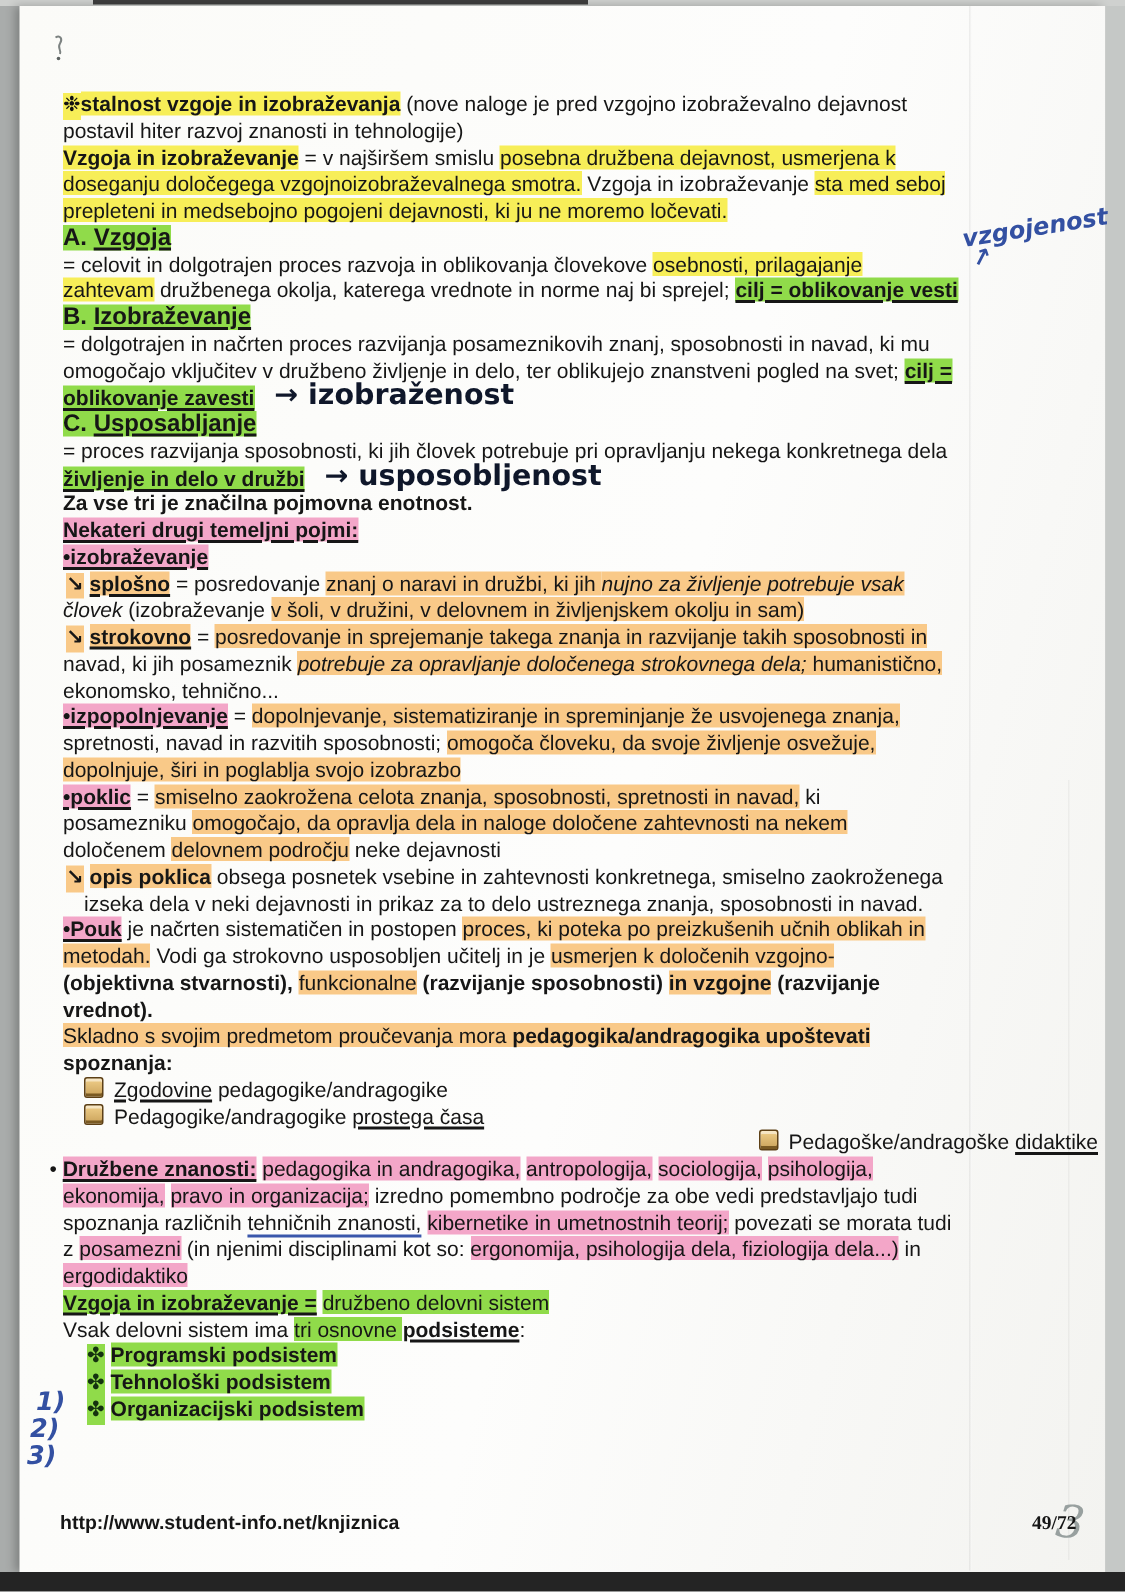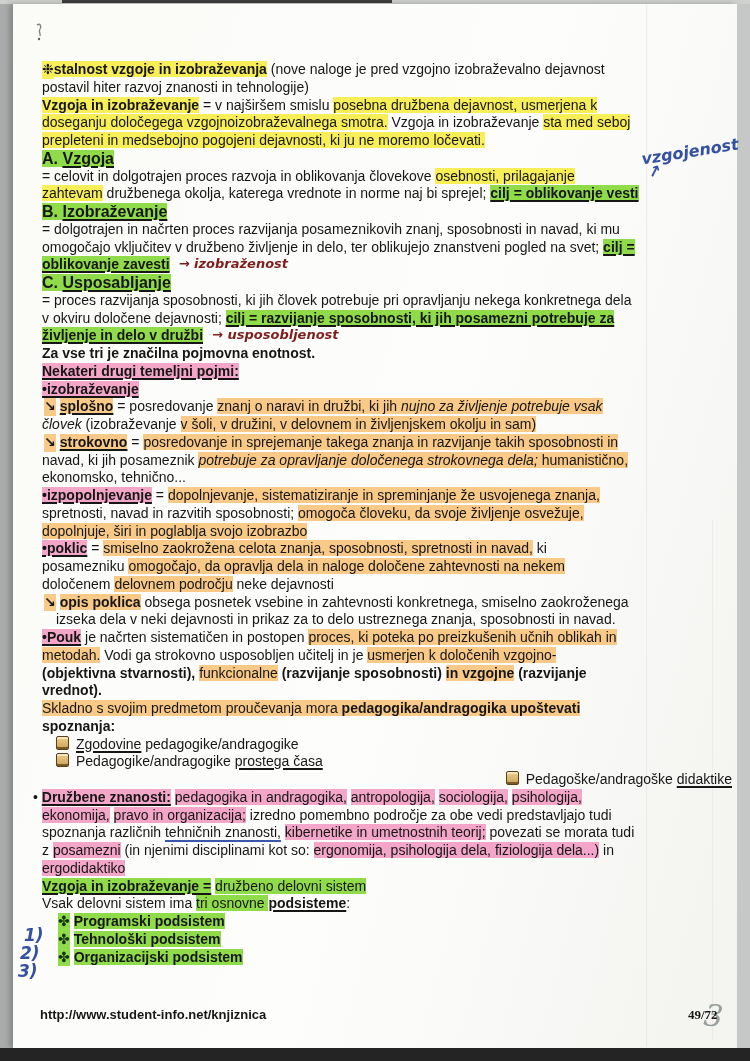--- a/index.html
+++ b/index.html
@@ -20,21 +20,21 @@
   .line{height:17.75px;line-height:17.75px;white-space:pre;}
   .line.big{font-size:16px;}
   .b{font-weight:bold;}
   .i{font-style:italic;}
   .u{text-decoration:underline;text-decoration-thickness:1.5px;text-underline-offset:2px;}
   .ub{text-decoration:underline;text-decoration-color:#3a57ab;text-decoration-thickness:2px;text-underline-offset:3px;}
   .hl-y{background:#f7ee58;}
   .hl-g{background:#90db4a;}
   .hl-p{background:#f3a6c8;}
   .hl-o{background:#f9c988;}
-  .hw{color:#7f1d1d;font-style:italic;font-weight:600;font-size:13px;
+  .hw{color:#0f172a;font-weight:600;font-size:19px;
       font-family:"DejaVu Sans",sans-serif;position:relative;top:-1px;}
   .icon{display:inline-block;}
   .book-icon{width:11px;height:12px;background:linear-gradient(#f0cf8a,#caa25a);
              border:1.5px solid #5d4016;border-radius:2px;margin-right:7px;vertical-align:-1px;
              box-shadow:inset 0 -2px 0 #7a5a23, inset 0 2px 0 rgba(255,255,255,.5);}
   .leaf-icon{color:#14320f;font-weight:bold;margin-right:4px;
              font-family:"DejaVu Sans",sans-serif;}
   .asterisk-icon{color:#111;font-family:"DejaVu Sans",sans-serif;}
   .arrow-bullet-icon{font-weight:bold;font-family:"DejaVu Sans",sans-serif;margin-right:4px;}
 
@@ -82,21 +82,20 @@
       <div class="line"><span class="hl-y">prepleteni in medsebojno pogojeni dejavnosti, ki ju ne moremo ločevati.</span></div>
       <div class="line big"><span class="b hl-g">A. </span><span class="b u hl-g">Vzgoja</span></div>
       <div class="line"><span class="">= celovit in dolgotrajen proces razvoja in oblikovanja človekove </span><span class="hl-y">osebnosti, prilagajanje</span></div>
       <div class="line"><span class="hl-y">zahtevam</span><span class=""> družbenega okolja, katerega vrednote in norme naj bi sprejel; </span><span class="b u hl-g">cilj = oblikovanje vesti</span></div>
       <div class="line big"><span class="b hl-g">B. </span><span class="b u hl-g">Izobraževanje</span></div>
       <div class="line"><span class="">= dolgotrajen in načrten proces razvijanja posameznikovih znanj, sposobnosti in navad, ki mu</span></div>
       <div class="line"><span class="">omogočajo vključitev v družbeno življenje in delo, ter oblikujejo znanstveni pogled na svet; </span><span class="b u hl-g">cilj =</span></div>
       <div class="line"><span class="b u hl-g">oblikovanje zavesti</span><span class="hw">  → izobraženost</span></div>
       <div class="line big"><span class="b hl-g">C. </span><span class="b u hl-g">Usposabljanje</span></div>
       <div class="line"><span class="">= proces razvijanja sposobnosti, ki jih človek potrebuje pri opravljanju nekega konkretnega dela</span></div>
-      <div class="line"><span class="">v okviru določene dejavnosti; </span><span class="b u hl-g">cilj = razvijanje sposobnosti, ki jih posamezni potrebuje za</span></div>
       <div class="line"><span class="b u hl-g">življenje in delo v družbi</span><span class="hw">  → usposobljenost</span></div>
       <div class="line"><span class="b">Za vse tri je značilna pojmovna enotnost.</span></div>
       <div class="line"><span class="b u hl-p">Nekateri drugi temeljni pojmi:</span></div>
       <div class="line"><span class="b u hl-p">•izobraževanje</span></div>
       <div class="line" style="margin-left: 2px;"><span class="hl-o icon arrow-bullet-icon">↘</span><span class="b u hl-o">splošno</span><span class=""> = posredovanje </span><span class="hl-o">znanj o naravi in družbi, ki jih </span><span class="i hl-o">nujno za življenje potrebuje vsak</span></div>
       <div class="line"><span class="i">človek</span><span class=""> (izobraževanje </span><span class="hl-o">v šoli, v družini, v delovnem in življenjskem okolju in sam)</span></div>
       <div class="line" style="margin-left: 2px;"><span class="hl-o icon arrow-bullet-icon">↘</span><span class="b u hl-o">strokovno</span><span class=""> = </span><span class="hl-o">posredovanje in sprejemanje takega znanja in razvijanje takih sposobnosti in</span></div>
       <div class="line"><span class="">navad, ki jih posameznik </span><span class="i hl-o">potrebuje za opravljanje določenega strokovnega dela;</span><span class="hl-o"> humanistično,</span></div>
       <div class="line"><span class="">ekonomsko, tehnično...</span></div>
       <div class="line"><span class="b u hl-p">•izpopolnjevanje</span><span class=""> = </span><span class="hl-o">dopolnjevanje, sistematiziranje in spreminjanje že usvojenega znanja,</span></div>

